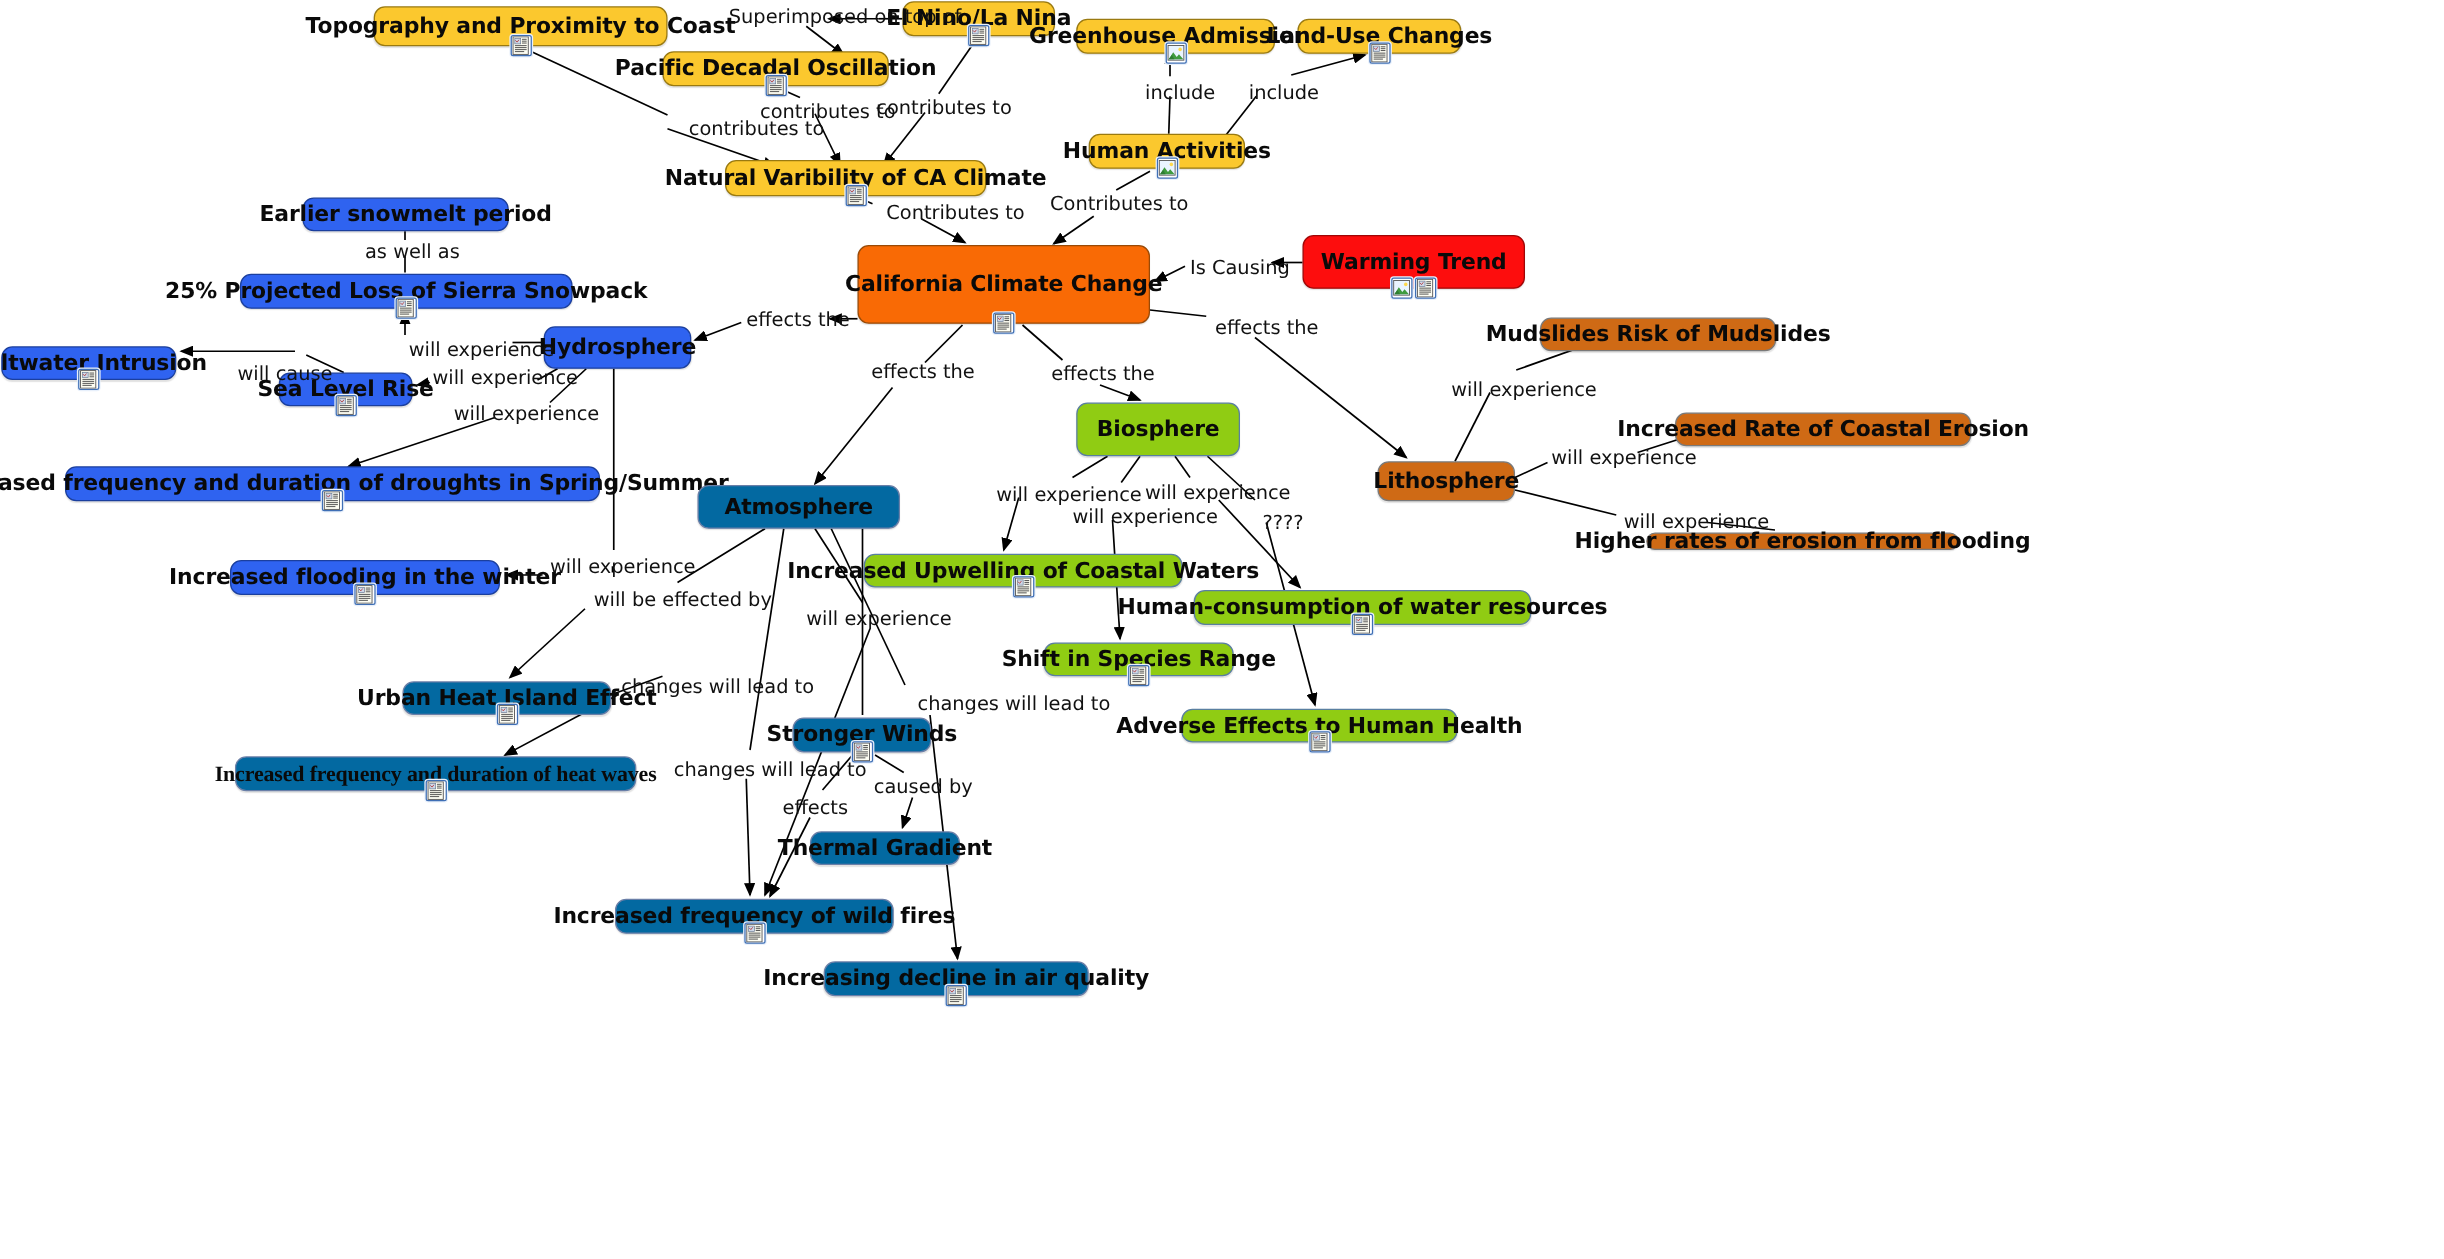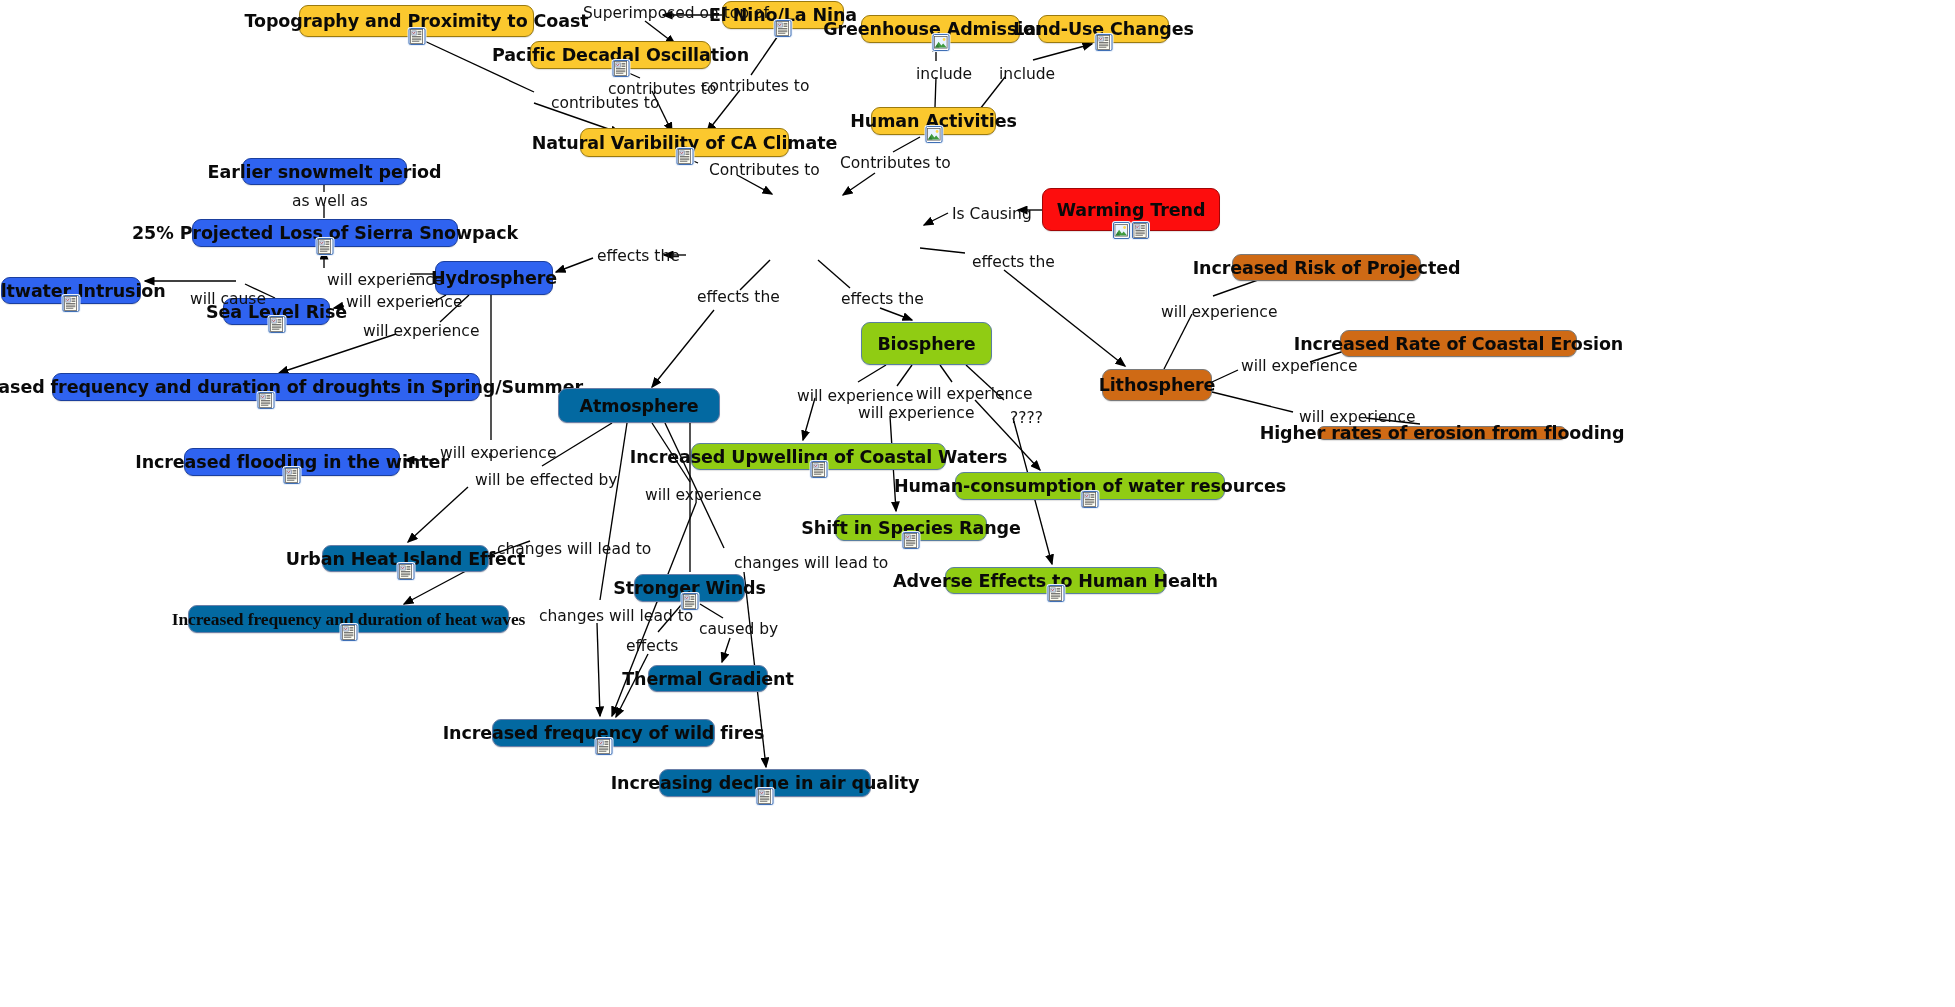--- a/index.html
+++ b/index.html
@@ -319,20 +319,41 @@
               <line x1="8.6" y1="5.8" x2="12.6" y2="5.8"></line>
               <line x1="2.6" y1="8" x2="12.6" y2="8"></line>
               <line x1="2.6" y1="9.7" x2="12.6" y2="9.7"></line>
               <line x1="2.6" y1="11.4" x2="12.6" y2="11.4"></line>
               <line x1="2.6" y1="13.1" x2="10.5" y2="13.1"></line>
             </g>
           </svg>
         </span>
       </div>
     </div>
+    <div class="node orange" style="left: 686px; top: 196px; width: 234px; height: 63px;">
+      <span>California Climate Change</span>
+      <div class="icons">
+        <span class="ricon">
+          <svg viewBox="0 0 16 16">
+            <rect x="1" y="0.5" width="13" height="15" fill="#fdfdf2" stroke="#5a5a5a" stroke-width="0.8"></rect>
+            <rect x="2.5" y="2" width="5" height="4.5" fill="#cfd8e8" stroke="#6b7c96" stroke-width="0.6"></rect>
+            <path d="M3 3.5 L4.5 5 L6 3" stroke="#b03030" stroke-width="0.7" fill="none"></path>
+            <g stroke="#4a4a4a" stroke-width="0.8">
+              <line x1="8.6" y1="2.6" x2="12.6" y2="2.6"></line>
+              <line x1="8.6" y1="4.2" x2="12.6" y2="4.2"></line>
+              <line x1="8.6" y1="5.8" x2="12.6" y2="5.8"></line>
+              <line x1="2.6" y1="8" x2="12.6" y2="8"></line>
+              <line x1="2.6" y1="9.7" x2="12.6" y2="9.7"></line>
+              <line x1="2.6" y1="11.4" x2="12.6" y2="11.4"></line>
+              <line x1="2.6" y1="13.1" x2="10.5" y2="13.1"></line>
+            </g>
+          </svg>
+        </span>
+      </div>
+    </div>
     <div class="node red" style="left: 1042px; top: 188px; width: 178px; height: 43px;">
       <span>Warming Trend</span>
       <div class="icons">
         <span class="ricon">
           <svg viewBox="0 0 16 16">
             <rect x="1" y="1.5" width="13.5" height="12.5" fill="#eaf4ff" stroke="#5a5a5a" stroke-width="0.8"></rect>
             <circle cx="11.3" cy="4.8" r="1.5" fill="#ffd84d"></circle>
             <path d="M1.6 13.2 L5.4 7.2 L8.4 11.2 L10.3 9 L14 13.2 Z" fill="#3f9b3f"></path>
             <path d="M1.6 13.2 L4.2 9.6 L6.4 13.2 Z" fill="#2e7d32"></path>
           </svg>
@@ -661,21 +682,21 @@
               <line x1="2.6" y1="13.1" x2="10.5" y2="13.1"></line>
             </g>
           </svg>
         </span>
       </div>
     </div>
     <div class="node brown" style="left: 1102px; top: 369px; width: 110px; height: 32px;">
       <span>Lithosphere</span>
     </div>
     <div class="node brown" style="left: 1232px; top: 254px; width: 189px; height: 27px;">
-      <span>Increased Risk of Projected</span>
+      <span>Mudslides Risk of Mudslides</span>
     </div>
     <div class="node brown" style="left: 1340px; top: 330px; width: 237px; height: 27px;">
       <span>Increased Rate of Coastal Erosion</span>
     </div>
     <div class="node brown" style="left: 1317px; top: 426px; width: 250px; height: 14px;">
       <span>Higher rates of erosion from flooding</span>
     </div>
     <div class="edge-label" style="left: 583px; top: 4px;">Superimposed on top of</div>
     <div class="edge-label" style="left: 551px; top: 94px;">contributes to</div>
     <div class="edge-label" style="left: 608px; top: 80px;">contributes to</div>

